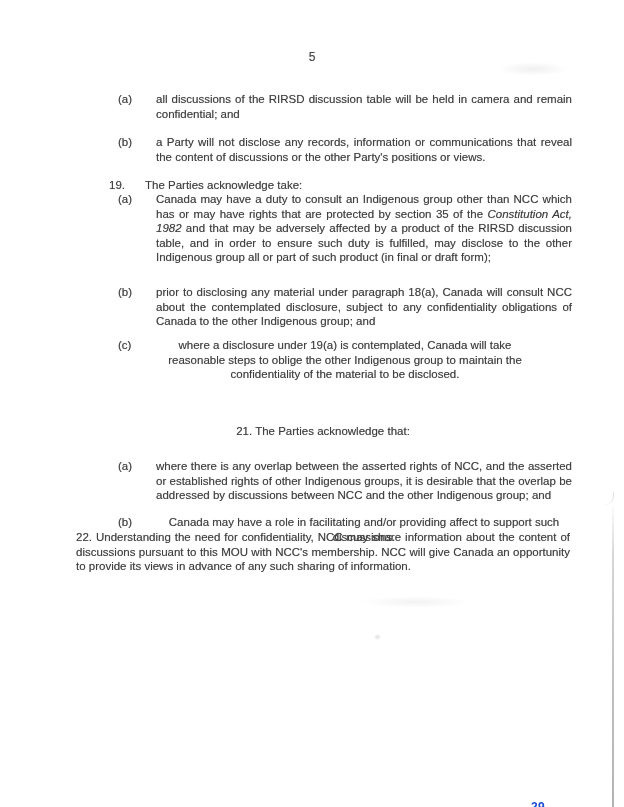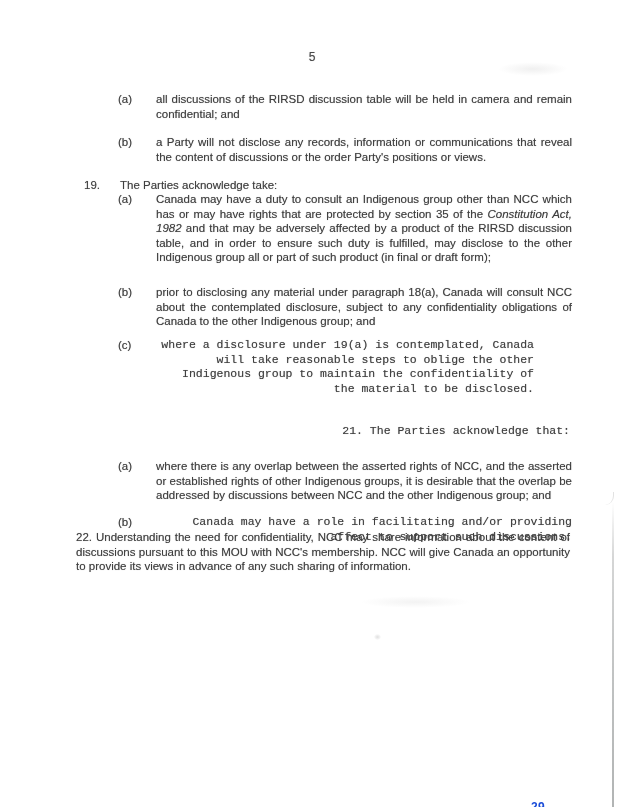--- a/index.html
+++ b/index.html
@@ -14,29 +14,29 @@
     line-height:14.5px;
     text-shadow:0 0 0.7px rgba(70,70,70,0.55);
   }
   .pg-top{
     position:absolute;top:50px;left:0;width:624px;
     text-align:center;font-size:12px;color:#4a4a4a;
     text-shadow:0 0 0.7px rgba(70,70,70,0.5);
   }
   
   .numpara{position:absolute;left:84px;width:488px;}
-  .numpara .num{display:inline-block;width:36px;}
+  .numpara .num{display:inline-block;width:36px;margin-left:25px;}
   
   .mainpara{position:absolute;left:76px;width:494px;margin:0;}
   
   .subclause{position:absolute;left:118px;width:454px;}
   .subclause .sub-label{position:absolute;left:0;top:0;}
   .subclause .sub-text{margin:0 12px 0 38px;width:416px;}
   .justify{text-align:justify;}
-  .left{text-align:right;font-family:Liberation Mono, monospace;}
+  .left{text-align:center;}
   .italic{font-style:italic;}
   .pg-bottom{
     position:absolute;top:800px;left:531px;
     font-size:12px;font-weight:bold;color:#1d4ed8;
     letter-spacing:0.3px;
   }
   
   .scan-line{
     position:absolute;left:612px;top:502px;width:2px;height:305px;
     background:linear-gradient(180deg,
@@ -73,21 +73,21 @@
 
   <div class="pg-top">5</div>
 
   <section class="subclause txt" style="top:92px">
     <span class="sub-label">(a)</span>
     <p class="sub-text justify">all discussions of the RIRSD discussion table will be held in camera and remain confidential; and</p>
   </section>
 
   <section class="subclause txt" style="top:135px">
     <span class="sub-label">(b)</span>
-    <p class="sub-text justify">a Party will not disclose any records, information or communications that reveal the content of discussions or the order Party's positions or views.</p>
+    <p class="sub-text justify">a Party will not disclose any records, information or communications that reveal the content of discussions or the other Party's positions or views.</p>
   </section>
 
   <section class="numpara txt" style="top:178px">
     <span class="num">19.</span><span>The Parties acknowledge take:</span>
   </section>
 
   <section class="subclause txt" style="top:192px">
     <span class="sub-label">(a)</span>
     <p class="sub-text justify"><span>Canada may have a duty to consult an Indigenous group other than NCC which has or may have rights that are protected by section 35 of the </span><span class="italic">Constitution Act, 1982</span><span> and that may be adversely affected by a product of the RIRSD discussion table, and in order to ensure such duty is fulfilled, may disclose to the other Indigenous group all or part of such product (in final or draft form);</span></p>
   </section>

